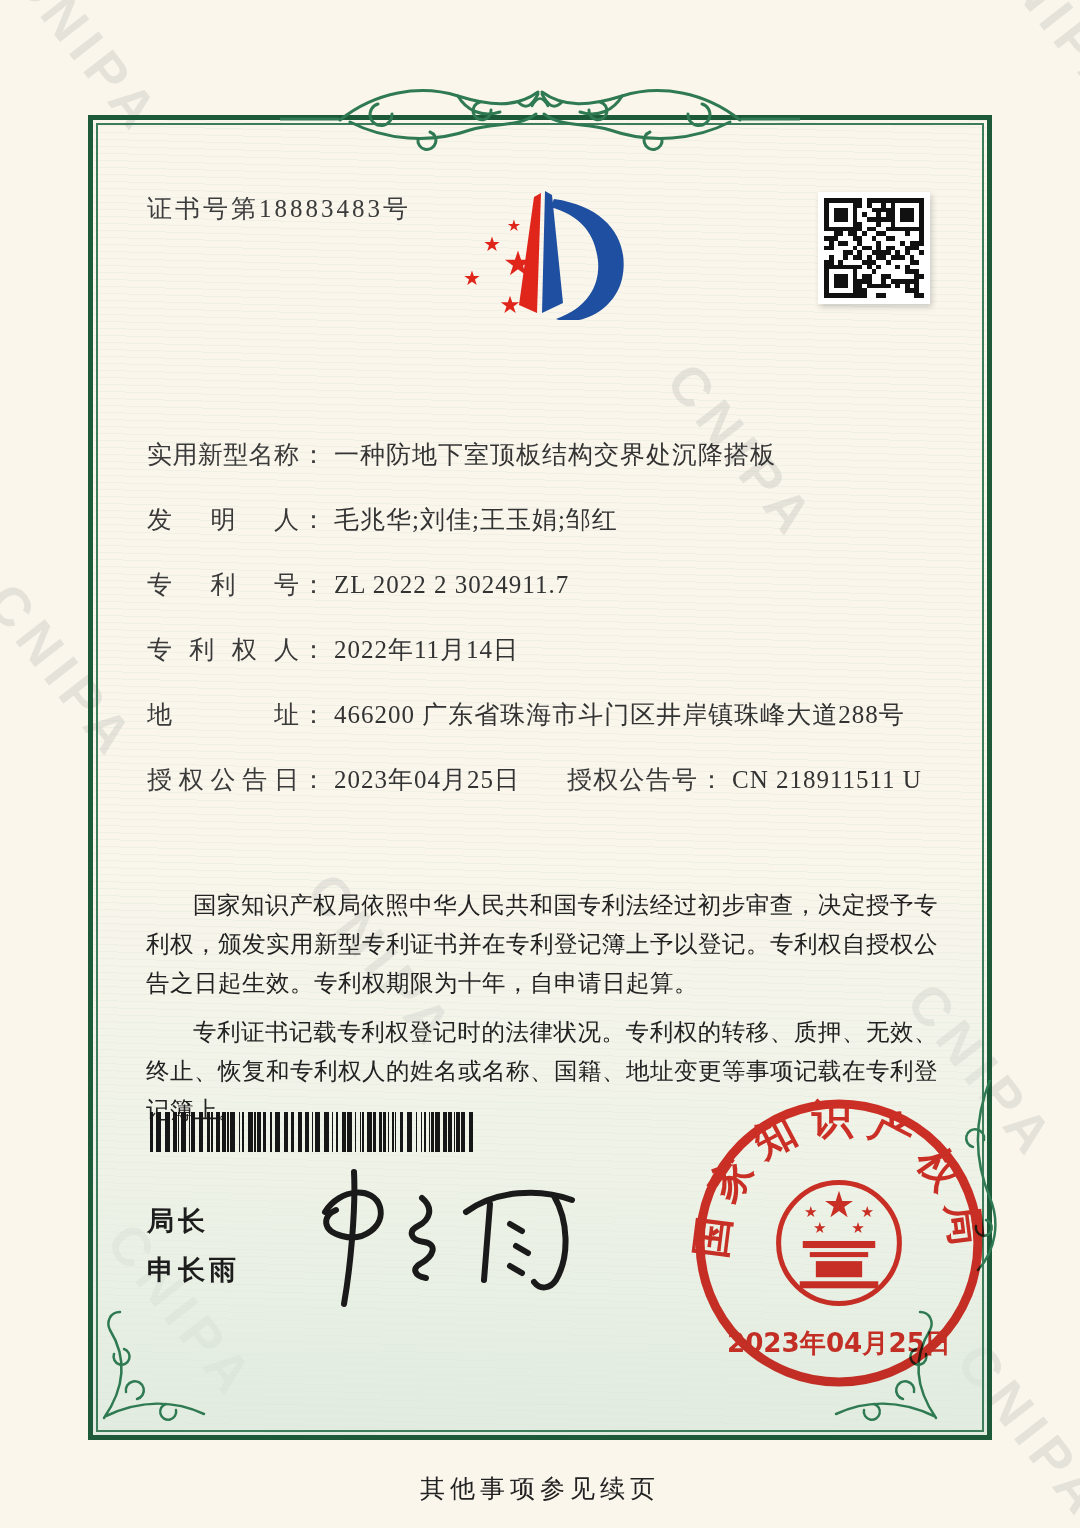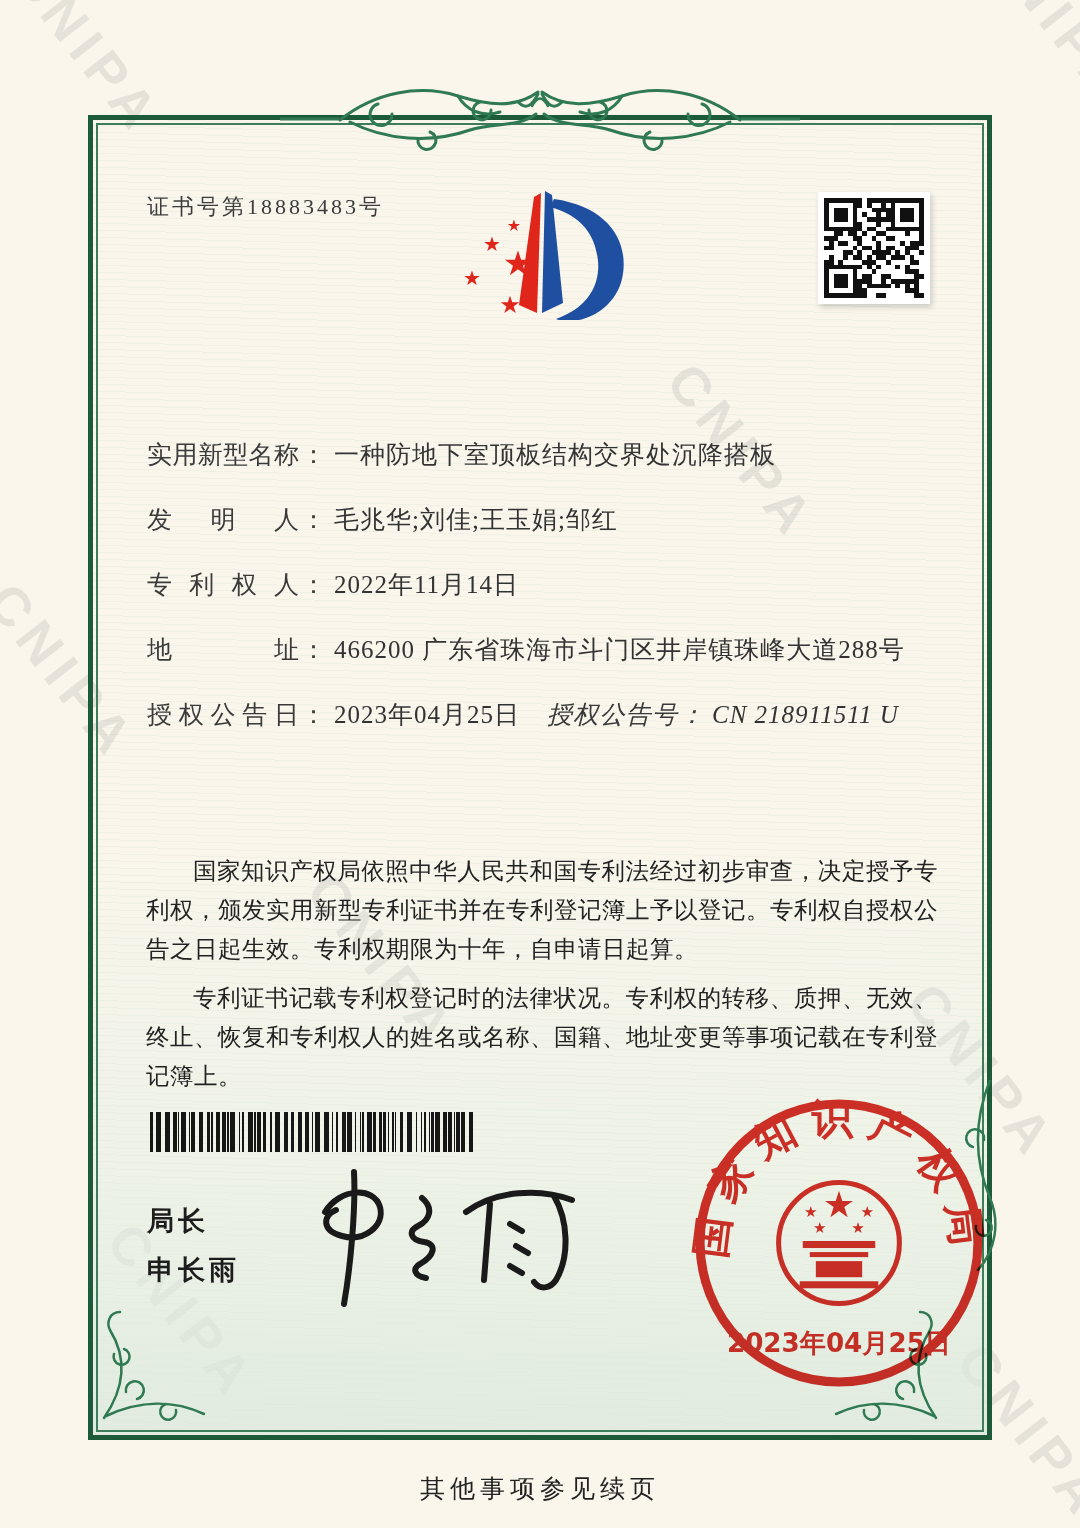--- a/index.html
+++ b/index.html
@@ -37,21 +37,21 @@
   }
   
   .orn{position:absolute;z-index:3;pointer-events:none;}
   .orn-top{left:280px;top:62px;}
   .orn-bl{left:96px;top:1296px;}
   .orn-br{left:764px;top:1296px;}
   .orn-right{left:930px;top:1080px;}
   
   .cert-no{
     position:absolute;left:147px;top:192px;
-    font-size:22px;letter-spacing:3px;color:#3c3c3c;z-index:4;
+    font-size:25px;letter-spacing:3px;color:#3c3c3c;z-index:4;
   }
   .logo{position:absolute;left:442px;top:185px;z-index:4;}
   .qr{
     position:absolute;left:818px;top:192px;width:112px;height:112px;
     background:#fff;box-shadow:2px 3px 6px rgba(0,0,0,0.18);
     display:grid;grid-template-columns:repeat(21,1fr);grid-template-rows:repeat(21,1fr);
     padding:6px;box-sizing:border-box;z-index:4;
   }
   .qr div{background:#111;}
   .title{
@@ -60,24 +60,24 @@
   }
   
   .fields{position:absolute;left:147px;top:438px;width:800px;z-index:4;}
   .field-row{position:relative;height:65px;font-size:25px;color:#3a3a3a;}
   .field-label{
     display:inline-block;width:152px;vertical-align:top;
     text-align:justify;text-align-last:justify;color:#3a3a3a;
   }
   .colon{display:inline-block;margin:0 8px 0 2px;}
   .field-value{letter-spacing:1px;color:#333;}
-  .grant-pair2{position:absolute;left:400px;top:0;font-style:italic;}
+  .grant-pair2{position:absolute;left:420px;top:0;}
   .grant-pair2 .field-label{width:130px;}
   
-  .paras{position:absolute;left:146px;top:852px;width:792px;z-index:4;}
+  .paras{position:absolute;left:146px;top:886px;width:792px;z-index:4;}
   .para{
     font-size:23.5px;line-height:39px;text-align:justify;
     text-indent:2em;color:#222;margin:0 0 10px 0;letter-spacing:0.5px;
   }
   
   .barcode{position:absolute;left:150px;top:1112px;z-index:4;}
   .director-title{position:absolute;left:147px;top:1203px;font-size:27px;font-weight:bold;color:#1d1d1d;z-index:4;letter-spacing:4px;}
   .director-name{position:absolute;left:147px;top:1252px;font-size:27px;font-weight:bold;color:#1d1d1d;z-index:4;letter-spacing:4px;}
   .signature{position:absolute;left:270px;top:1160px;z-index:4;}
   .seal{position:absolute;left:688px;top:1092px;width:302px;height:302px;z-index:5;mix-blend-mode:multiply;opacity:0.95;}
@@ -612,20 +612,23 @@
       <div></div>
     </div>
 
 
   <div class="fields">
     <div class="field-row">
       <span class="field-label">实用新型名称</span><span class="colon">：</span><span class="field-value">一种防地下室顶板结构交界处沉降搭板</span>
     </div>
     <div class="field-row">
       <span class="field-label">发明人</span><span class="colon">：</span><span class="field-value">毛兆华;刘佳;王玉娟;邹红</span>
+    </div>
+    <div class="field-row">
+      <span class="field-label">专利号</span><span class="colon">：</span><span class="field-value">ZL 2022 2 3024911.7</span>
     </div>
     <div class="field-row">
       <span class="field-label">专利权人</span><span class="colon">：</span><span class="field-value">2022年11月14日</span>
     </div>
     <div class="field-row">
       <span class="field-label">地址</span><span class="colon">：</span><span class="field-value">466200 广东省珠海市斗门区井岸镇珠峰大道288号</span>
     </div>
     <div class="field-row">
       <span class="field-label">授权公告日</span><span class="colon">：</span><span class="field-value">2023年04月25日</span>
       <span class="grant-pair2">

